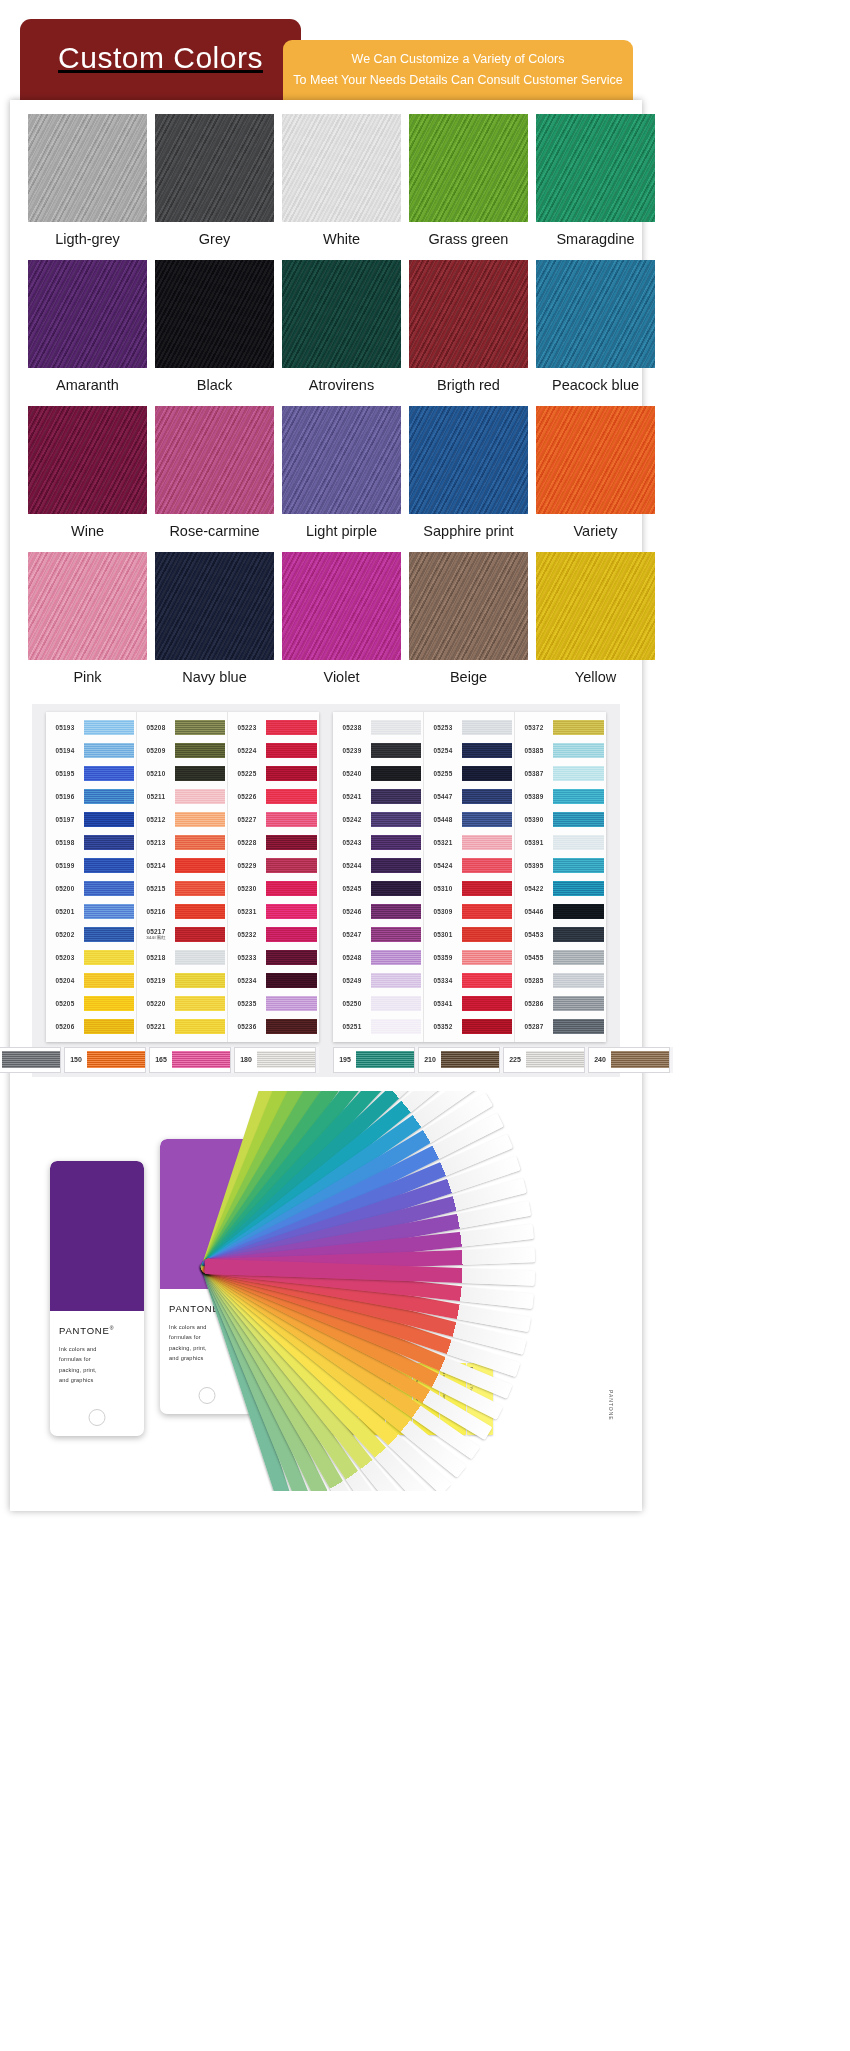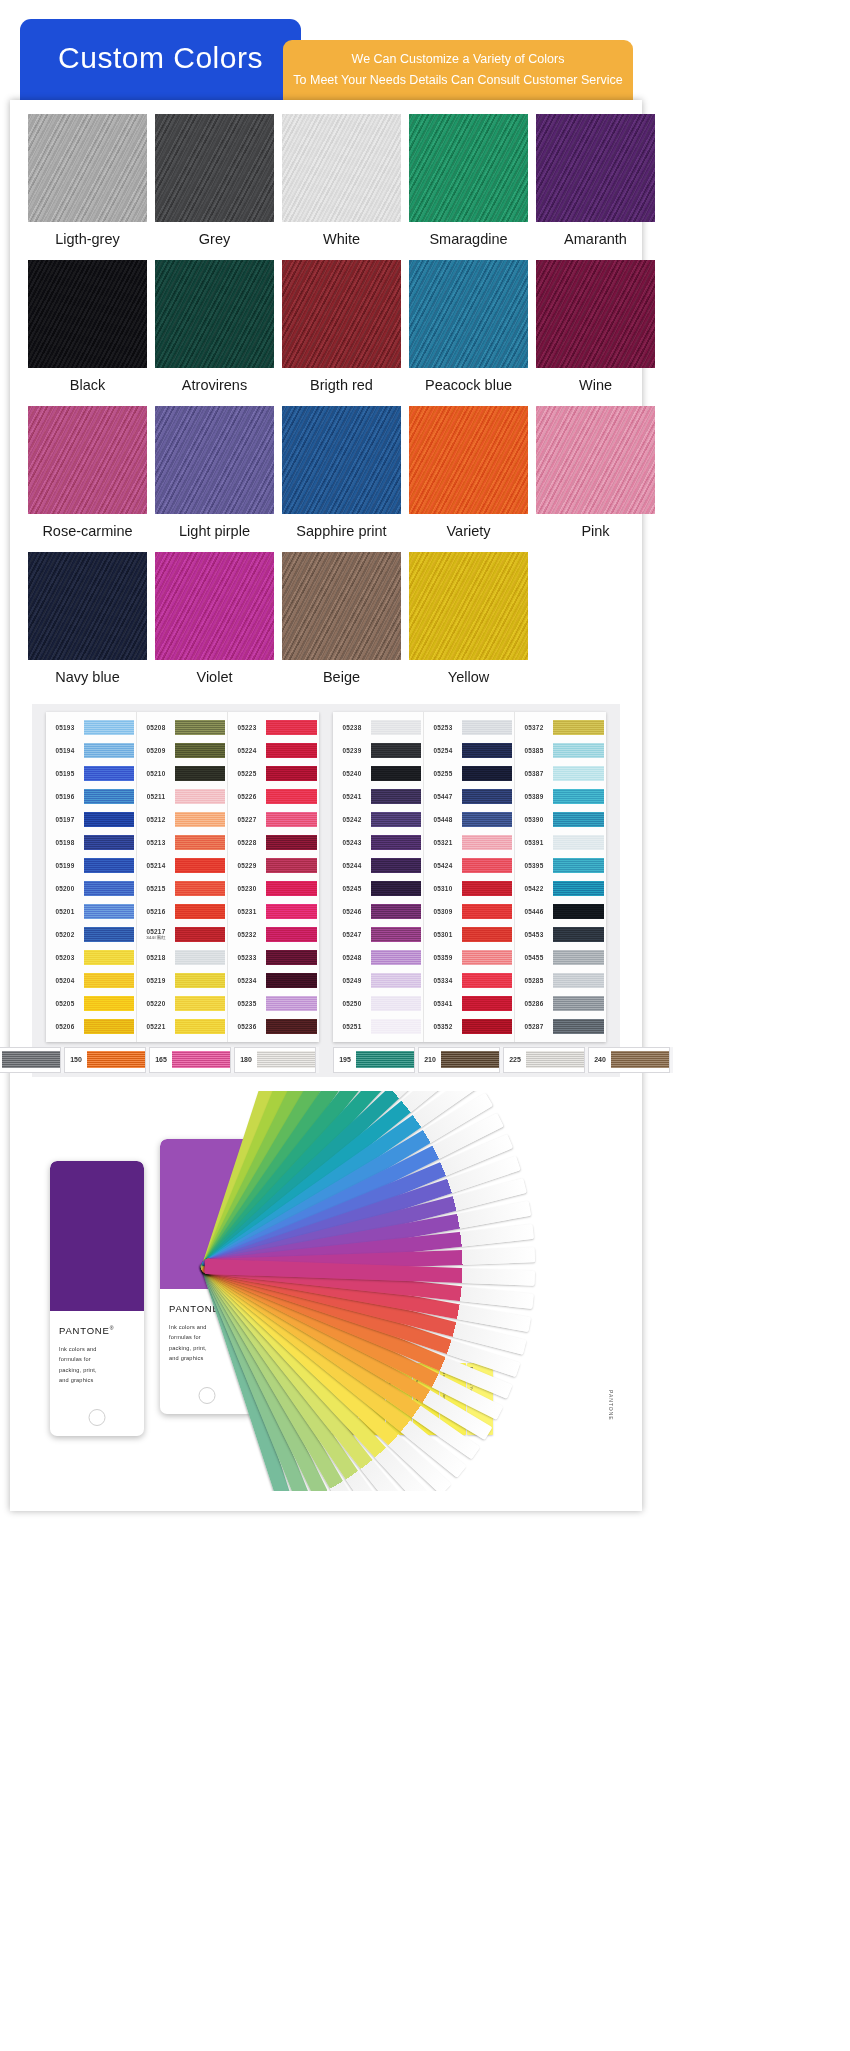--- a/index.html
+++ b/index.html
@@ -314,21 +314,21 @@
     writing-mode: vertical-rl;
     letter-spacing: 0.5px;
   }
 </style>
 </head>
 <body>
 
 <div class="page">
 
   <div class="header">
-    <div class="badge-title" style="background: #1d4ed8;">
+    <div class="badge-title" style="background: #7f1d1d; text-decoration: underline;">
       <span>Custom Colors</span>
     </div>
     <div class="badge-sub" style="background: rgb(243, 176, 62);">
       <div>We Can Customize a Variety of Colors</div>
       <div>To Meet Your Needs Details Can Consult Customer Service</div>
     </div>
   </div>
 
   <div class="card">
 
@@ -337,20 +337,24 @@
           <div class="swatch" style="background: rgb(168, 168, 168);"></div>
           <div class="swatch-label">Ligth-grey</div>
         </div>
         <div class="swatch-cell">
           <div class="swatch" style="background: rgb(63, 64, 66);"></div>
           <div class="swatch-label">Grey</div>
         </div>
         <div class="swatch-cell">
           <div class="swatch" style="background: rgb(227, 227, 227);"></div>
           <div class="swatch-label">White</div>
+        </div>
+        <div class="swatch-cell">
+          <div class="swatch" style="background: rgb(93, 156, 36);"></div>
+          <div class="swatch-label">Grass green</div>
         </div>
         <div class="swatch-cell">
           <div class="swatch" style="background: rgb(26, 138, 92);"></div>
           <div class="swatch-label">Smaragdine</div>
         </div>
         <div class="swatch-cell">
           <div class="swatch" style="background: rgb(76, 31, 98);"></div>
           <div class="swatch-label">Amaranth</div>
         </div>
         <div class="swatch-cell">

